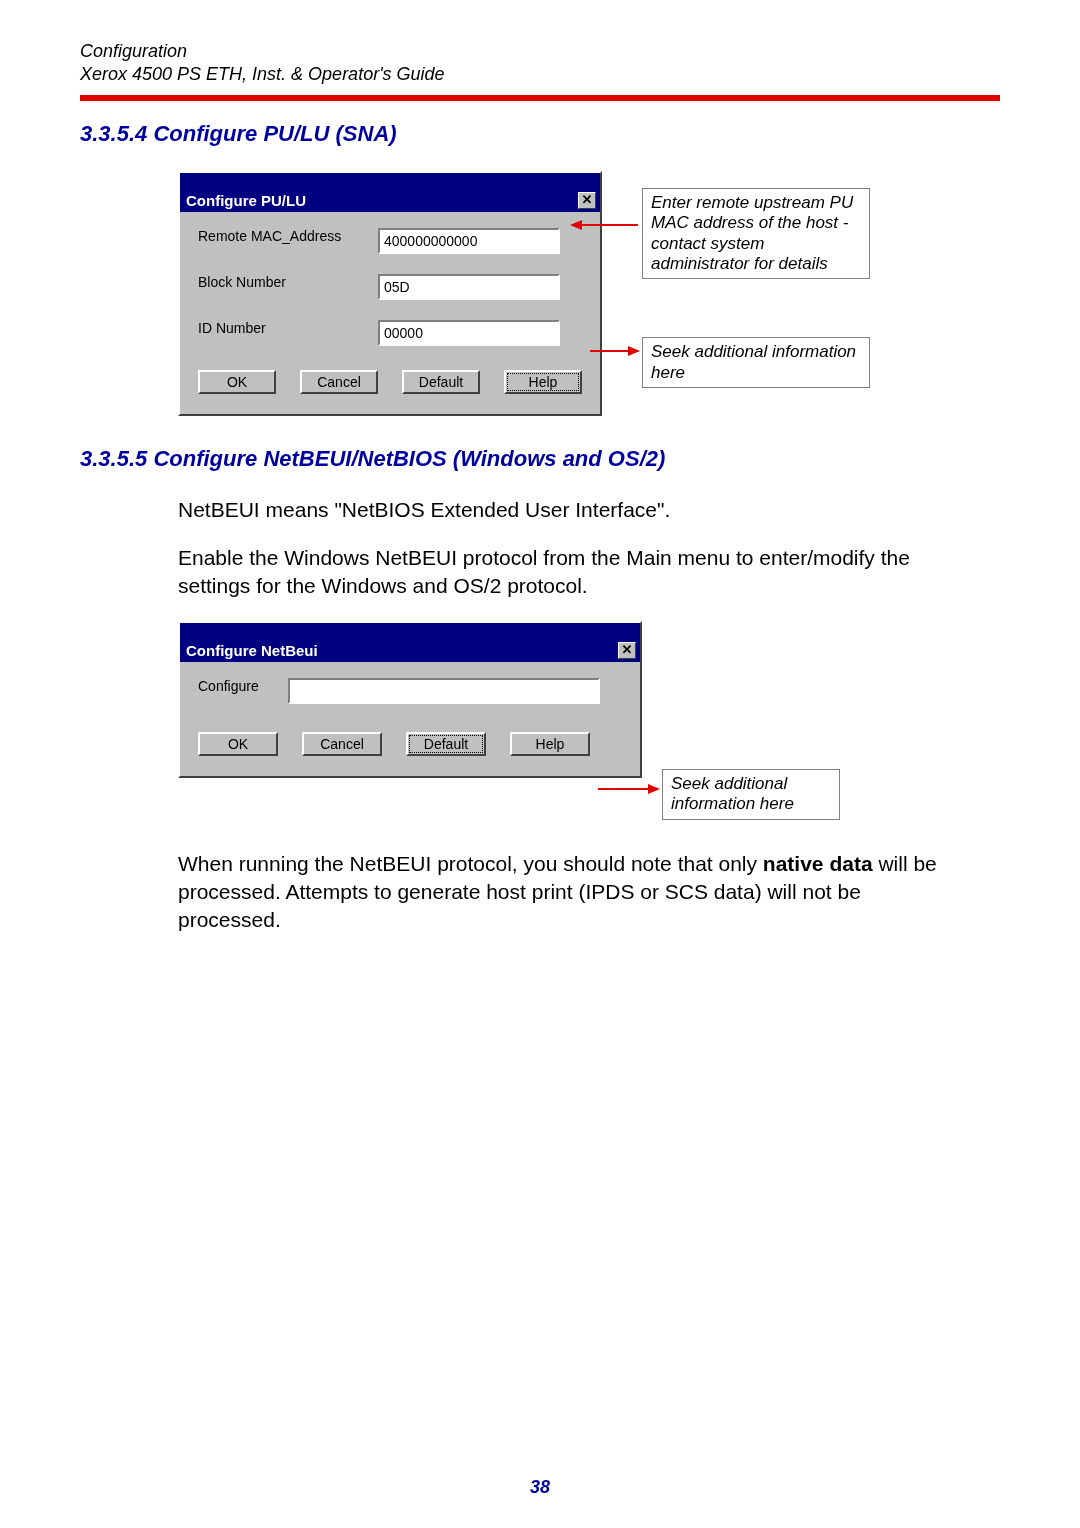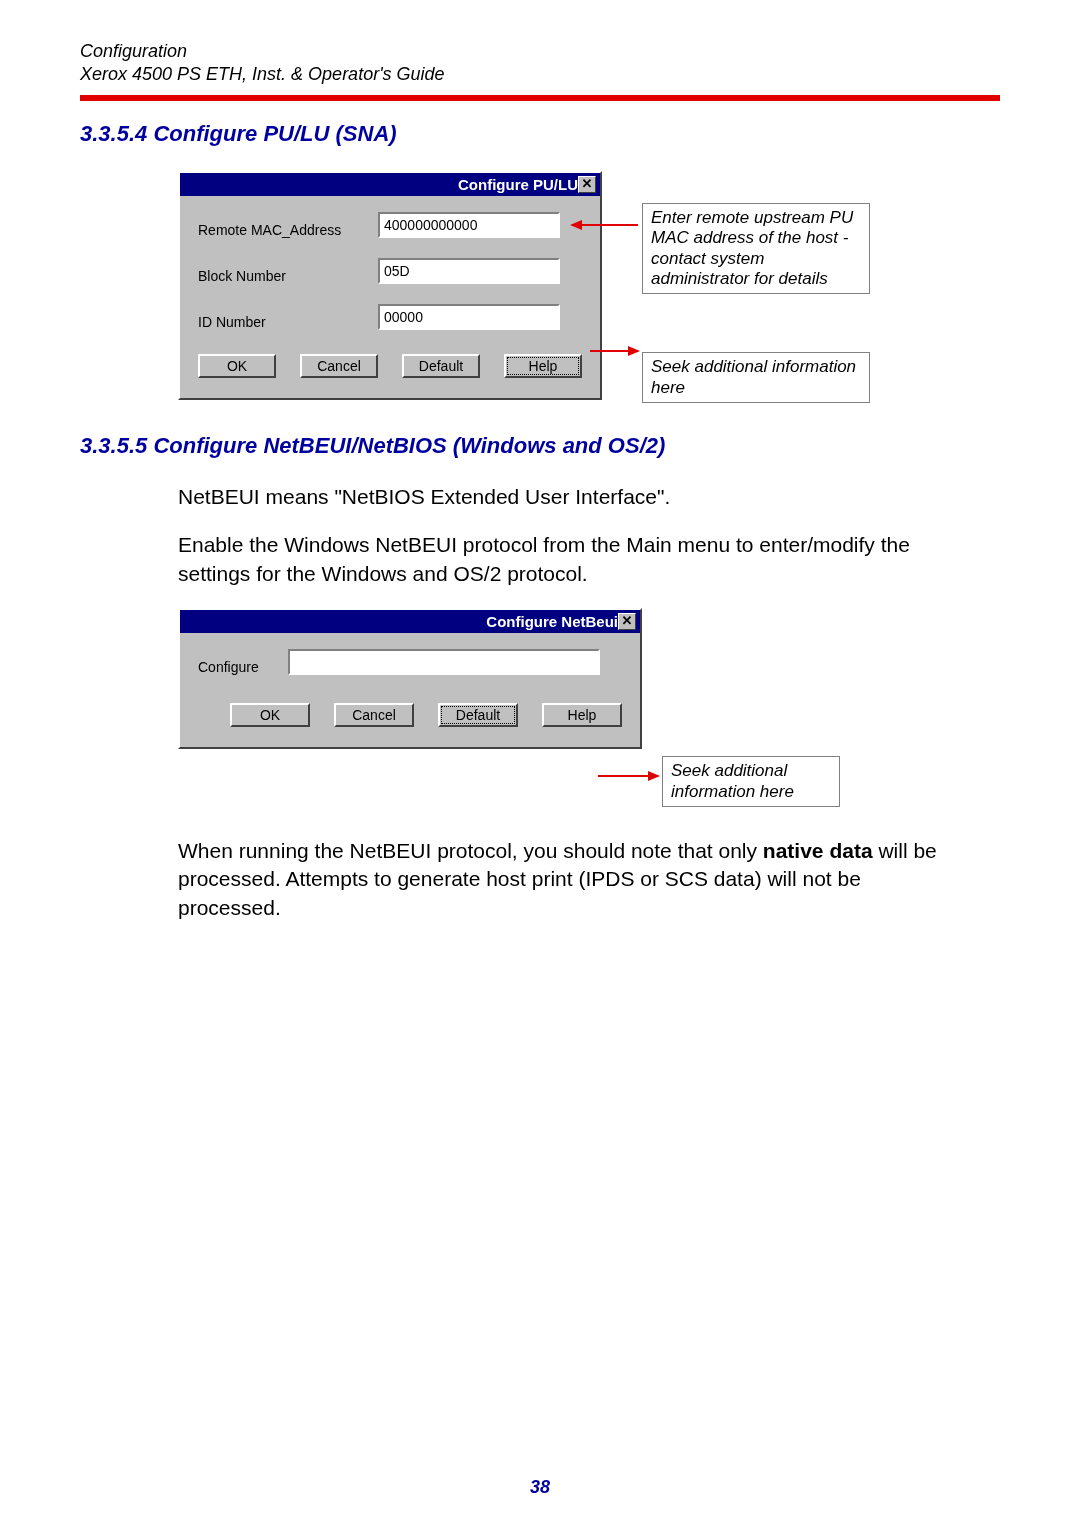--- a/index.html
+++ b/index.html
@@ -58,23 +58,23 @@
     position: relative;
   }
   .dialog-wide {
     width: 460px;
   }
   .titlebar {
     background: #000080;
     color: #fff;
     font-weight: bold;
     font-size: 15px;
-    padding: 3px 4px 3px 6px;
-    display: flex;
-    justify-content: flex-end;
+    padding: 19px 4px 3px 6px;
+    display: flex;
+    justify-content: space-between;
     align-items: center;
   }
   .titlebar .close {
     background: #c0c0c0;
     color: #000;
     width: 16px;
     height: 15px;
     font-size: 13px;
     line-height: 13px;
     text-align: center;
@@ -83,21 +83,21 @@
     border-right: 1px solid #404040;
     border-bottom: 1px solid #404040;
     font-family: Arial, sans-serif;
     font-weight: bold;
   }
   .dialog-body {
     padding: 16px 18px 10px 18px;
   }
   .form-row {
     display: flex;
-    align-items: flex-end;
+    align-items: flex-start;
     margin-bottom: 16px;
   }
   .form-row-tall { margin-bottom: 20px; }
   .form-label {
     font-size: 14px;
     color: #000;
     width: 180px;
     flex-shrink: 0;
   }
   .form-label-narrow { width: 90px; }
@@ -111,21 +111,21 @@
     padding: 2px 4px;
     width: 170px;
     height: 18px;
     box-sizing: content-box;
     font-family: Arial, sans-serif;
   }
   .form-input-wide { width: 300px; }
   .button-row {
     display: flex;
     gap: 24px;
-    justify-content: flex-end;
+    justify-content: flex-start;
     padding: 8px 0 10px 0;
   }
   .win-btn {
     background: #c0c0c0;
     border-top: 2px solid #fff;
     border-left: 2px solid #fff;
     border-right: 2px solid #404040;
     border-bottom: 2px solid #404040;
     font-size: 14px;
     padding: 2px 0;
@@ -198,21 +198,21 @@
         <div class="button-row">
           <div class="win-btn">OK</div>
           <div class="win-btn">Cancel</div>
           <div class="win-btn">Default</div>
           <div class="win-btn win-btn-help">Help</div>
         </div>
       </div>
     </div>
 
     <div class="callout-col">
-      <div class="callout-box" style="margin-top:32px;">Enter remote upstream PU MAC address of the host - contact system administrator for details</div>
+      <div class="callout-box" style="margin-top:17px;">Enter remote upstream PU MAC address of the host - contact system administrator for details</div>
       <div class="callout-box" style="margin-top:58px;">Seek additional information here</div>
     </div>
 
     <svg class="arrow-svg" style="left:392px; top:44px;" width="70" height="20">
       <line x1="68" y1="10" x2="8" y2="10" stroke="#e00000" stroke-width="2"></line>
       <polygon points="0,10 12,5 12,15" fill="#e00000"></polygon>
     </svg>
     <svg class="arrow-svg" style="left:412px; top:170px;" width="50" height="20">
       <line x1="0" y1="10" x2="48" y2="10" stroke="#e00000" stroke-width="2"></line>
       <polygon points="50,10 38,5 38,15" fill="#e00000"></polygon>

